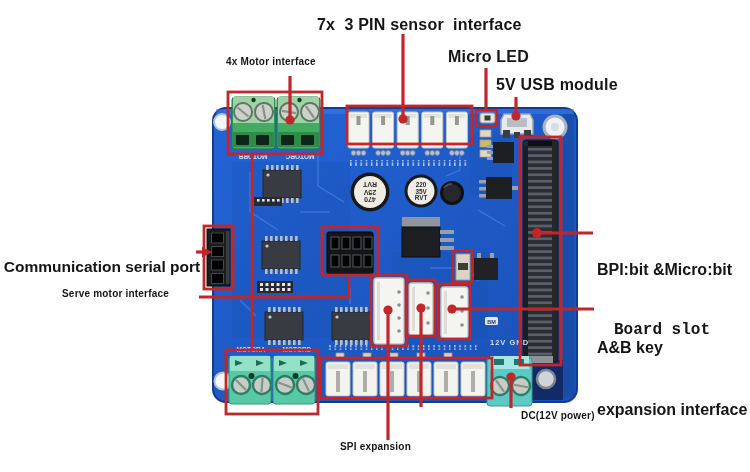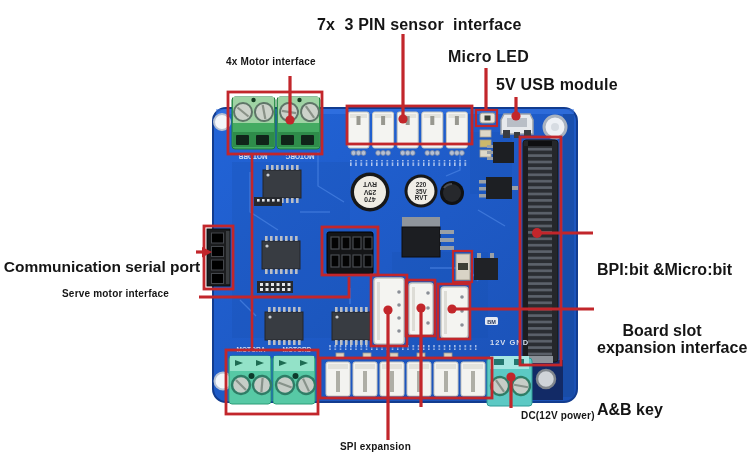--- a/index.html
+++ b/index.html
@@ -401,24 +401,24 @@
 <div class="lbl" style="left:496px;top:76px;">5V USB module</div>
 
 <div class="lbl-block center" style="left:2px;top:219px;width:200px;">
   <div class="ln">Communication serial port</div>
 </div>
 
 <div class="lbl small" style="left:62px;top:288px;">Serve motor interface</div>
 
 <div class="lbl-block center" style="left:592px;top:221px;width:140px;font-size:16px;">
   <div class="ln" style="line-height:25px;text-align:right;">BPI:bit &amp;Micro:bit</div>
-  <div class="ln" style="line-height:25px;">Board slot</div>
+  <div class="ln" style="line-height:25px;font-family:Liberation Mono, monospace;">Board slot</div>
 </div>
 
 <div class="lbl-block" style="left:597px;top:299px;font-size:16px;">
+  <div class="ln" style="line-height:26px;">A&amp;B key</div>
   <div class="ln" style="line-height:26px;">expansion interface</div>
-  <div class="ln" style="line-height:26px;">A&amp;B key</div>
 </div>
 
 <div class="lbl small" style="left:481px;top:410px;margin-left:40px;">DC(12V power)</div>
 <div class="lbl small" style="left:340px;top:441px;">SPI expansion</div>
 
 </div>
 
 </body></html>

